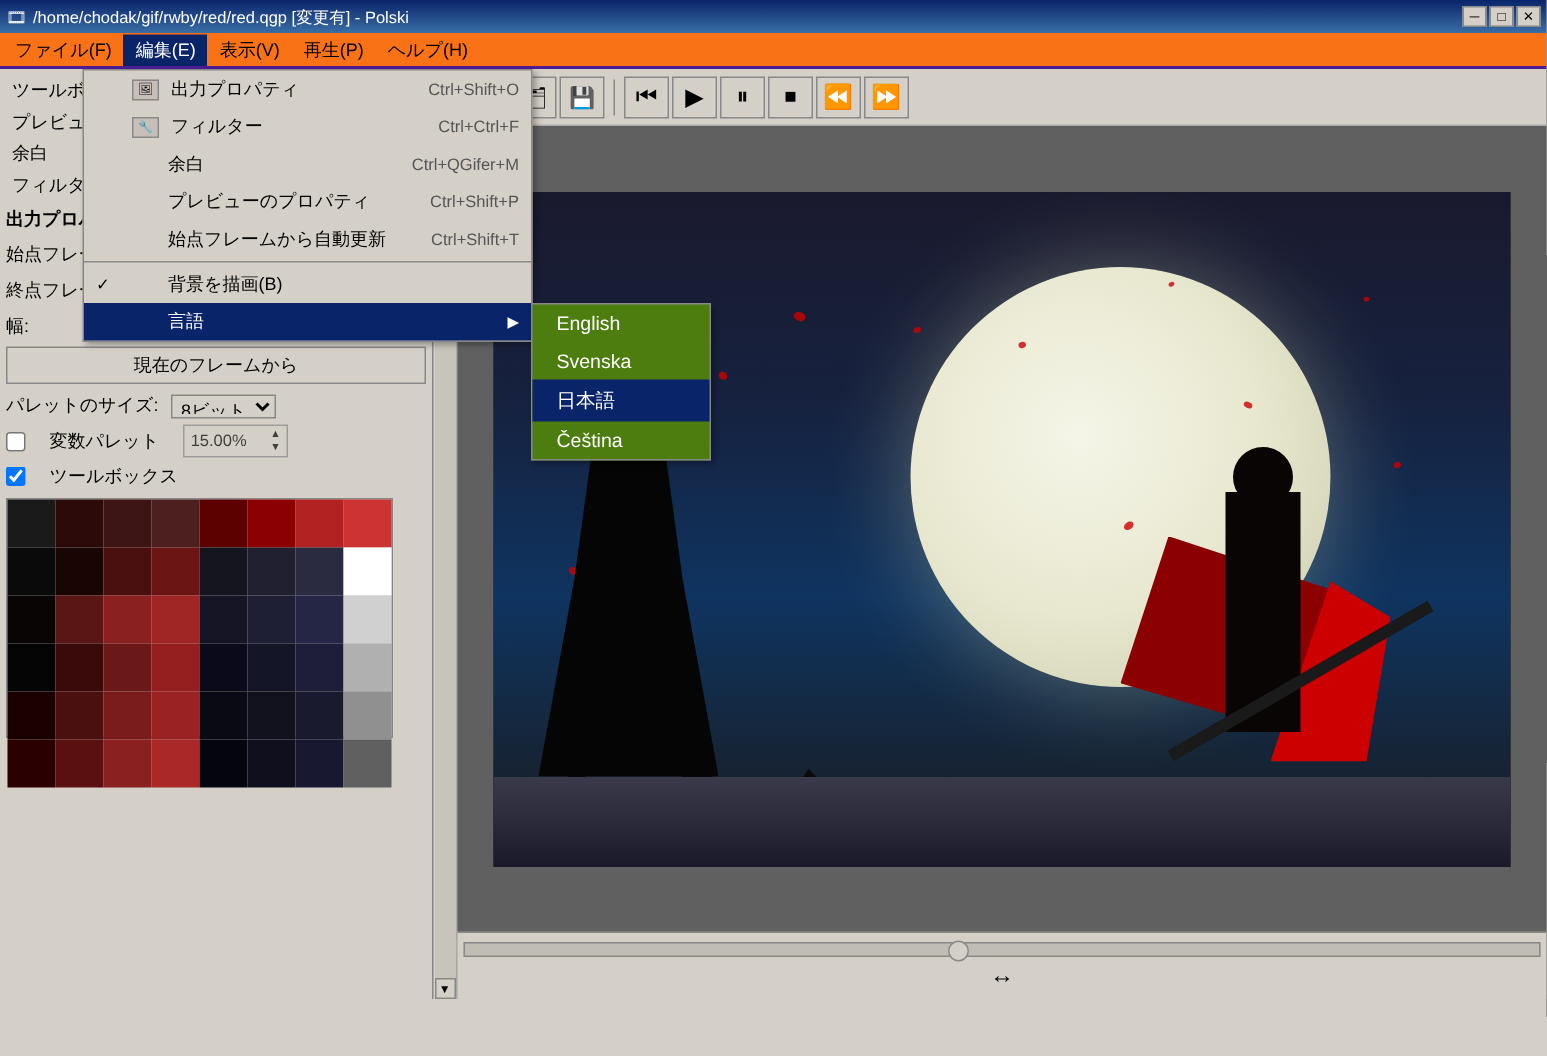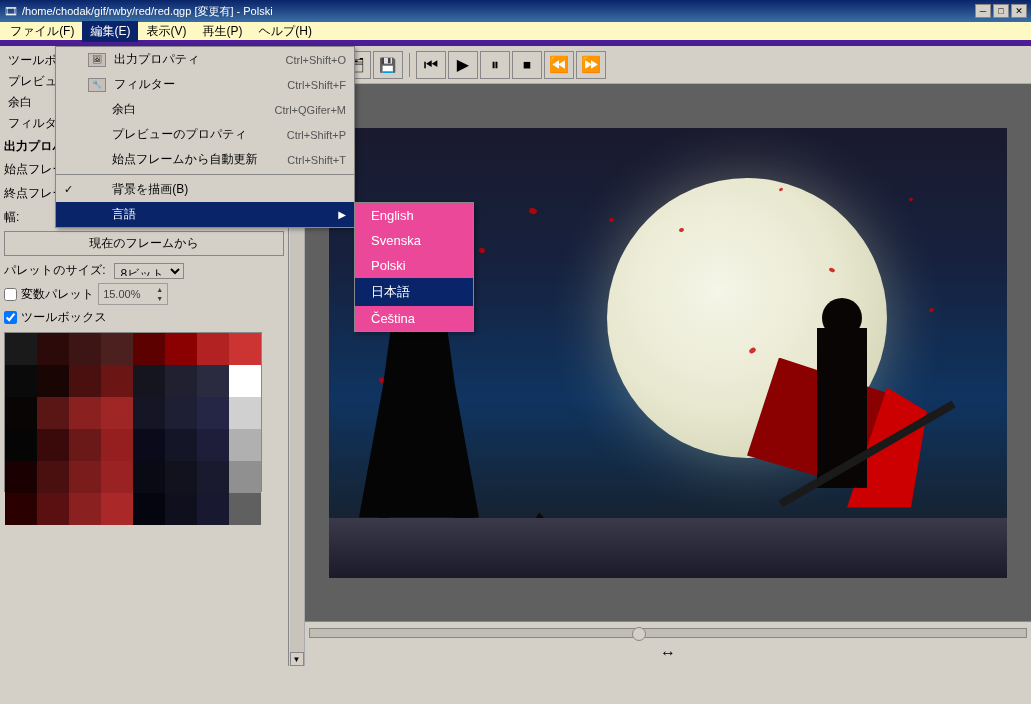--- a/index.html
+++ b/index.html
@@ -30,25 +30,25 @@
       background: #d4d0c8;
       border: 1px solid #888;
       width: 16px; height: 14px;
       font-size: 9px;
       cursor: pointer;
       display: flex; align-items: center; justify-content: center;
     }
 
     
     #menubar {
-      background: #fef9c3;
+      background: #f97316;
       height: 24px;
       display: flex;
       align-items: center;
-      border-bottom: 6px solid #4c1d95;
+      border-bottom: 2px solid #4c1d95;
       padding: 0 2px;
     }
     .menu-item {
       padding: 2px 8px;
       cursor: pointer;
       font-size: 12px;
     }
 
     
     #toolbar {
@@ -116,21 +116,21 @@
       display: flex; align-items: center; justify-content: space-between;
     }
     .spinbox input {
       border: none; outline: none; width: 55px; font-size: 11px;
       background: white;
     }
     .spinbox-arrows { display: flex; flex-direction: column; }
     .spinbox-arrow { font-size: 7px; cursor: pointer; line-height: 9px; }
 
     .checkbox-row {
-      display: flex; align-items: center; gap: 4px; margin-bottom: 4px;
+      display: flex; align-items: center; gap: 16px; margin-bottom: 4px;
     }
     .checkbox-row input[type=checkbox] { width: 13px; height: 13px; }
     .full-btn {
       width: 100%;
       background: #d4d0c8;
       border: 1px solid #888;
       padding: 3px 8px;
       cursor: pointer;
       font-size: 12px;
       text-align: center;
@@ -262,21 +262,21 @@
     .menu-entry .check { width: 16px; font-size: 11px; }
     .menu-entry .icon-placeholder { width: 16px; height: 16px; }
     .menu-separator { height: 1px; background: #888; margin: 2px 0; }
     .menu-arrow { margin-left: auto; font-size: 10px; }
 
     
     #lang-submenu {
       position: absolute;
       top: 0px;
       left: 100%;
-      background: #ec4899;
+      background: #4d7c0f;
       border: 1px solid #888;
       box-shadow: 2px 2px 4px rgba(0,0,0,0.3);
       min-width: 120px;
       z-index: 300;
     }
     .lang-entry {
       padding: 5px 16px;
       cursor: pointer;
       font-size: 13px;
     }
@@ -564,21 +564,21 @@
   <div class="menu-entry">
     <span class="check"></span>
     <span style="width:18px;height:14px;background:#c8c0b8;border:1px solid #888;font-size:8px;display:inline-flex;align-items:center;justify-content:center;">🖼</span>
     <span>出力プロパティ</span>
     <span class="shortcut">Ctrl+Shift+O</span>
   </div>
   <div class="menu-entry">
     <span class="check"></span>
     <span style="width:18px;height:14px;background:#c8c0b8;border:1px solid #888;font-size:8px;display:inline-flex;align-items:center;justify-content:center;">🔧</span>
     <span>フィルター</span>
-    <span class="shortcut">Ctrl+Shift+F</span>
+    <span class="shortcut">Ctrl+Ctrl+F</span>
   </div>
   <div class="menu-entry">
     <span class="check"></span>
     <span class="icon-placeholder"></span>
     <span>余白</span>
     <span class="shortcut">Ctrl+QGifer+M</span>
   </div>
   <div class="menu-entry">
     <span class="check"></span>
     <span class="icon-placeholder"></span>
@@ -600,18 +600,17 @@
   </div>
   <div class="menu-entry highlighted" style="position:relative;">
     <span class="check"></span>
     <span class="icon-placeholder"></span>
     <span>言語</span>
     <span class="menu-arrow">▶</span>
 
     <div id="lang-submenu">
       <div class="lang-entry">English</div>
       <div class="lang-entry">Svenska</div>
-      <div class="lang-entry">Polski</div>
       <div class="lang-entry selected">日本語</div>
       <div class="lang-entry">Čeština</div>
     </div>
   </div>
 </div>
 
 </body></html>

